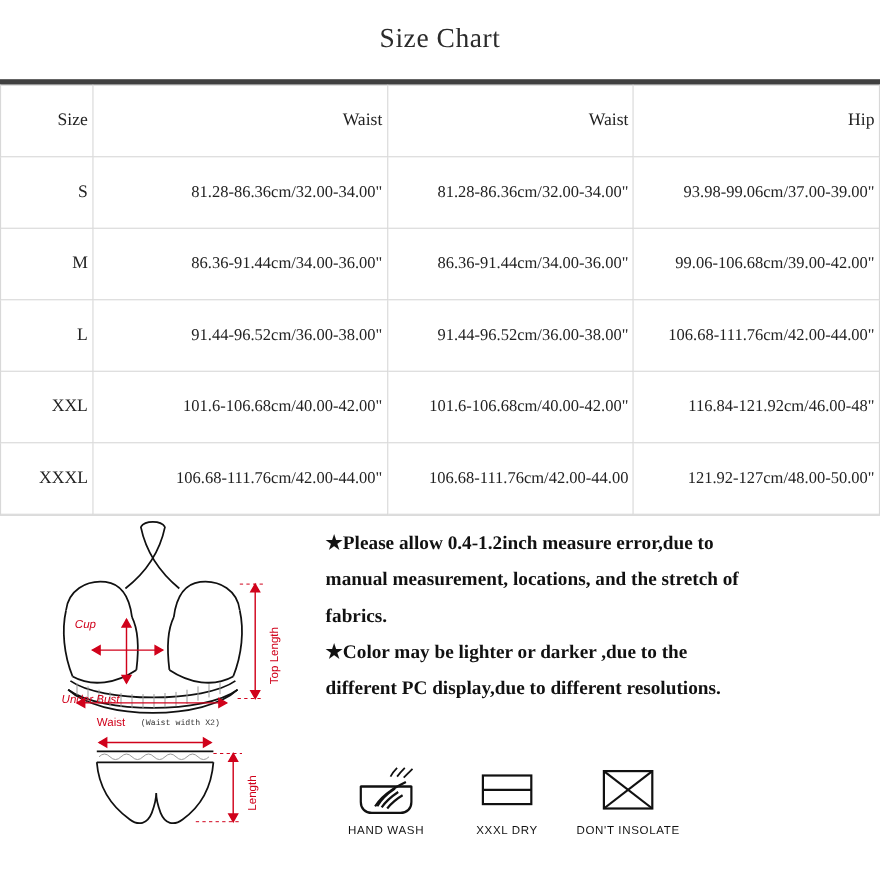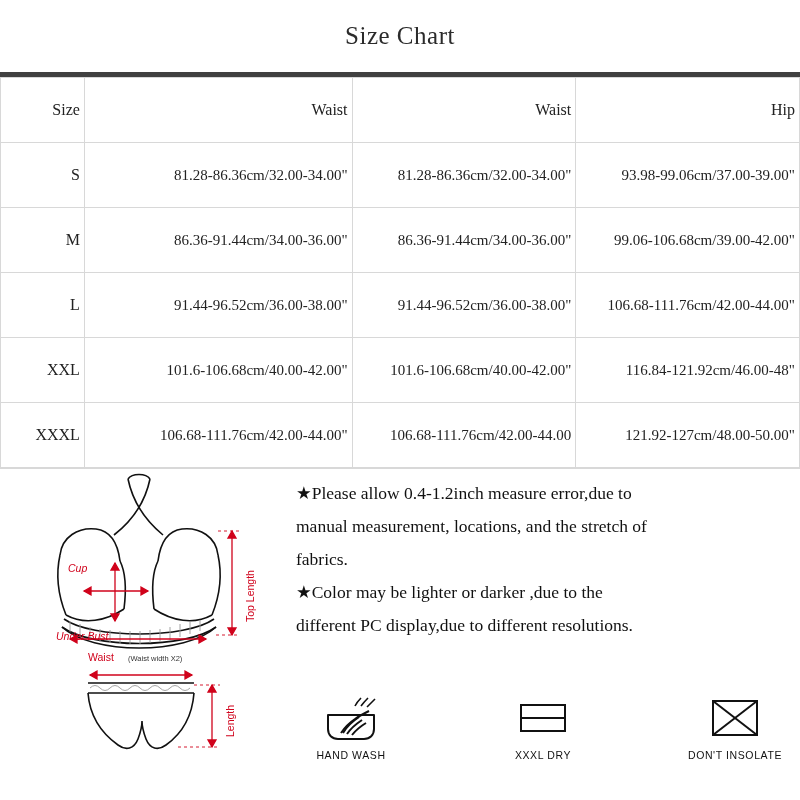--- a/index.html
+++ b/index.html
@@ -73,30 +73,31 @@
   .notes-col {
     flex: 1;
     padding: 8px 18px 0 18px;
     box-sizing: border-box;
     position: relative;
   }
   .note-line {
     font-size: 17.5px;
     line-height: 33px;
     color: #111;
+    font-weight: bold;
   }
 
   
   .care-row {
     position: absolute;
     left: 18px;
     right: 10px;
     bottom: 8px;
     display: flex;
-    justify-content: space-between;
+    justify-content: flex-start;
     align-items: flex-end;
   }
   .care-item {
     width: 110px;
     text-align: center;
   }
   .care-glyph {
     height: 58px;
     display: flex;
     align-items: center;
@@ -114,20 +115,21 @@
   .dlabel {
     position: absolute;
     font-family: "Liberation Sans", sans-serif;
     color: #d0021b;
     font-size: 10.5px;
     white-space: nowrap;
   }
   .dlabel.small {
     font-size: 7.5px;
     color: #333;
+    font-family: Liberation Mono, monospace;
   }
   .dlabel.vert {
     transform: rotate(-90deg);
     transform-origin: left top;
   }
 </style>
 </head>
 <body>
 
 <div class="page">

